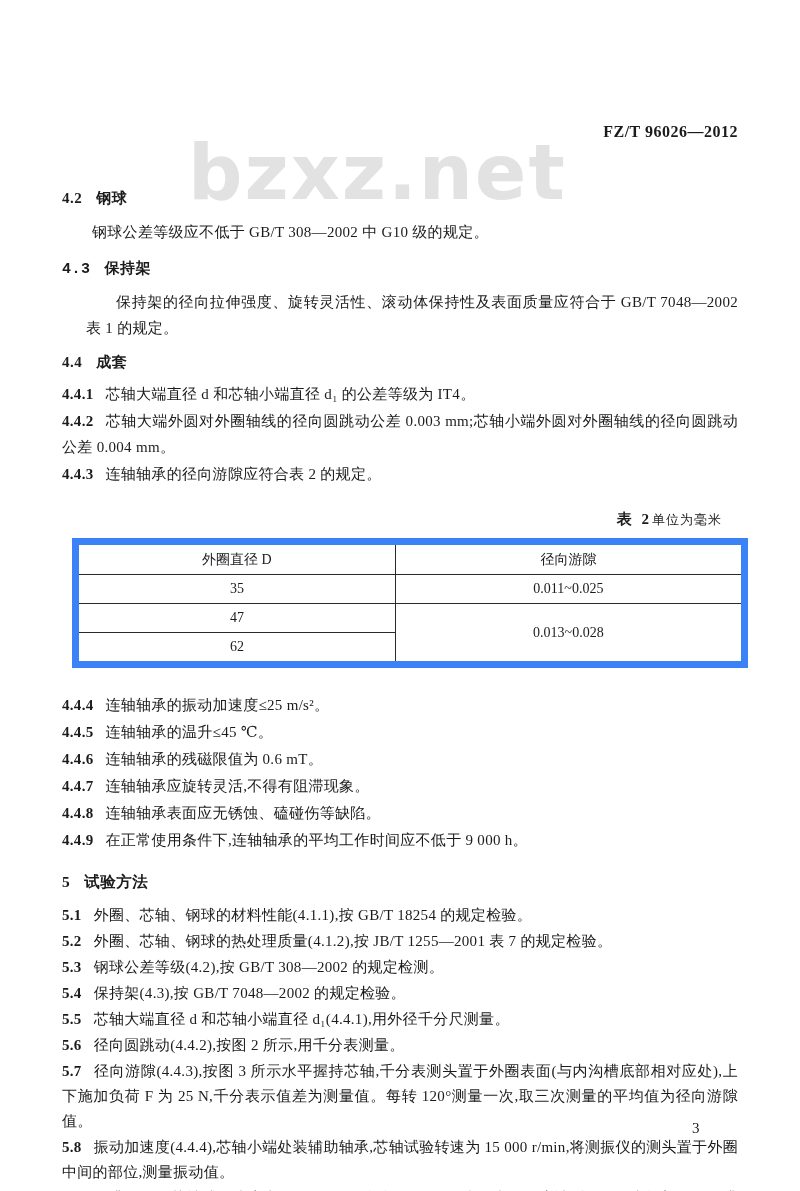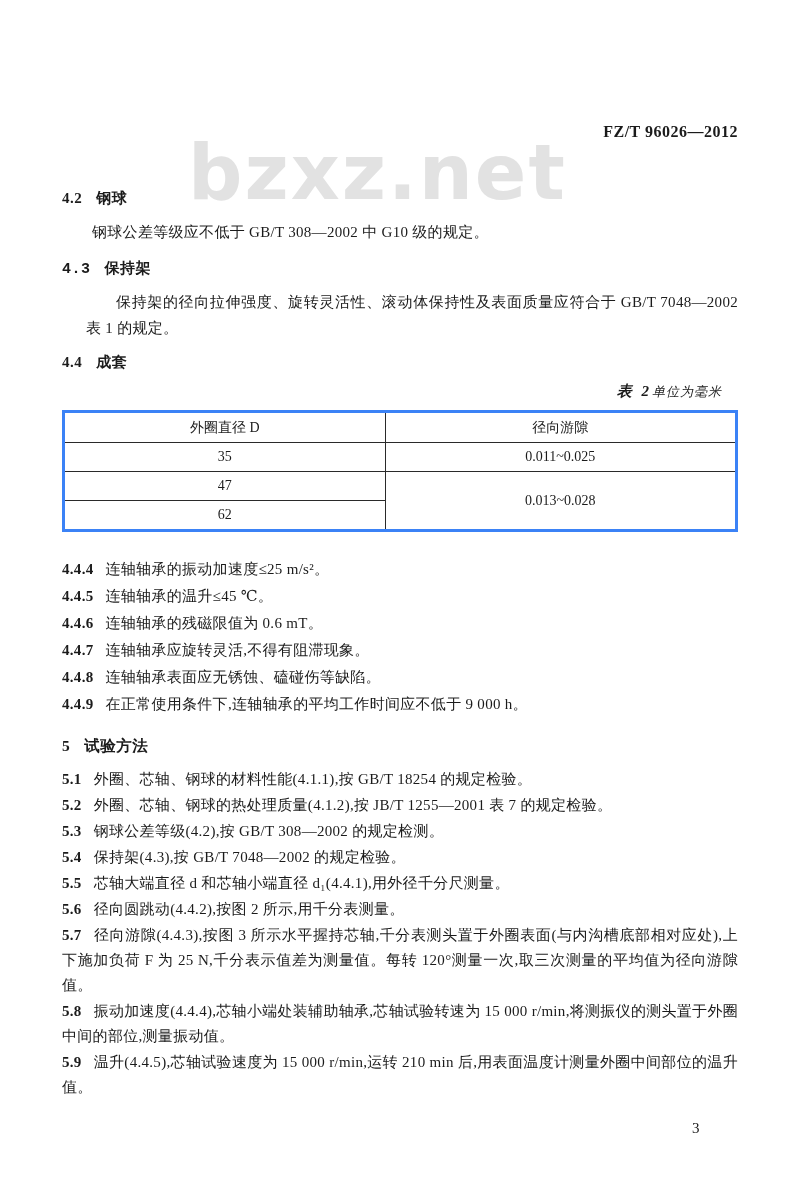--- a/index.html
+++ b/index.html
@@ -55,45 +55,44 @@
   .item{
     margin-top:1px;
     letter-spacing:0.3px;
     text-align:justify;
   }
   .item .num{font-weight:bold;margin-right:12px;}
   .sec44-items{margin-top:6px;}
   .after-table{margin-top:24px;}
   .sec5-items{margin-top:8px;line-height:25px;}
   .caption-row{
-    margin-top:4px;
+    margin-top:20px;
     display:flex;
     align-items:baseline;
     line-height:24px;
-    font-style:italic;
   }
   .caption-row .spacer{flex:1;}
   .tbl-caption{font-weight:bold;letter-spacing:3px;}
   .tbl-unit{font-size:13px;letter-spacing:1px;margin-left:auto;padding-right:16px;}
   table.t2{
     margin-top:6px;
     width:100%;
     border-collapse:collapse;
     table-layout:fixed;
   }
   table.t2 th,table.t2 td{
     border:1.5px solid #2a2a2a;
     text-align:center;
     font-weight:normal;
     font-size:14px;
     height:25px;
     padding:1px 4px;
   }
   table.t2 th{height:27px;}
-  table.t2{border:3px solid #3b82f6;}
+  table.t2{border:7px solid #3b82f6;margin-left:10px;}
   table.t2 col.c1{width:47.8%;}
   .pageno{
     position:absolute;
     left:692px;top:1120px;
     font-size:15px;
     z-index:1;
   }
 </style>
 </head>
 <body>
@@ -113,20 +112,25 @@
 
     <div class="heading h43">
       <span class="num">4.3</span><span>保持架</span>
     </div>
     <div class="para" style="margin-top:6px;margin-left:24px;">保持架的径向拉伸强度、旋转灵活性、滚动体保持性及表面质量应符合于 GB/T 7048—2002 表 1 的规定。</div>
 
     <div class="heading h44">
       <span class="num">4.4</span><span>成套</span>
     </div>
 
+    <div class="sec44-items">
+      <div class="item"><span class="num">4.4.1</span><span>芯轴大端直径 d 和芯轴小端直径 d₁ 的公差等级为 IT4。</span></div>
+      <div class="item"><span class="num">4.4.2</span><span>芯轴大端外圆对外圈轴线的径向圆跳动公差 0.003 mm;芯轴小端外圆对外圈轴线的径向圆跳动公差 0.004 mm。</span></div>
+      <div class="item"><span class="num">4.4.3</span><span>连轴轴承的径向游隙应符合表 2 的规定。</span></div>
+    </div>
 
     <div class="caption-row">
       <span class="spacer"></span>
       <span class="tbl-caption">表 2</span>
       <span class="tbl-unit">单位为毫米</span>
     </div>
 
     <table class="t2">
       <colgroup>
           <col class="c1">

